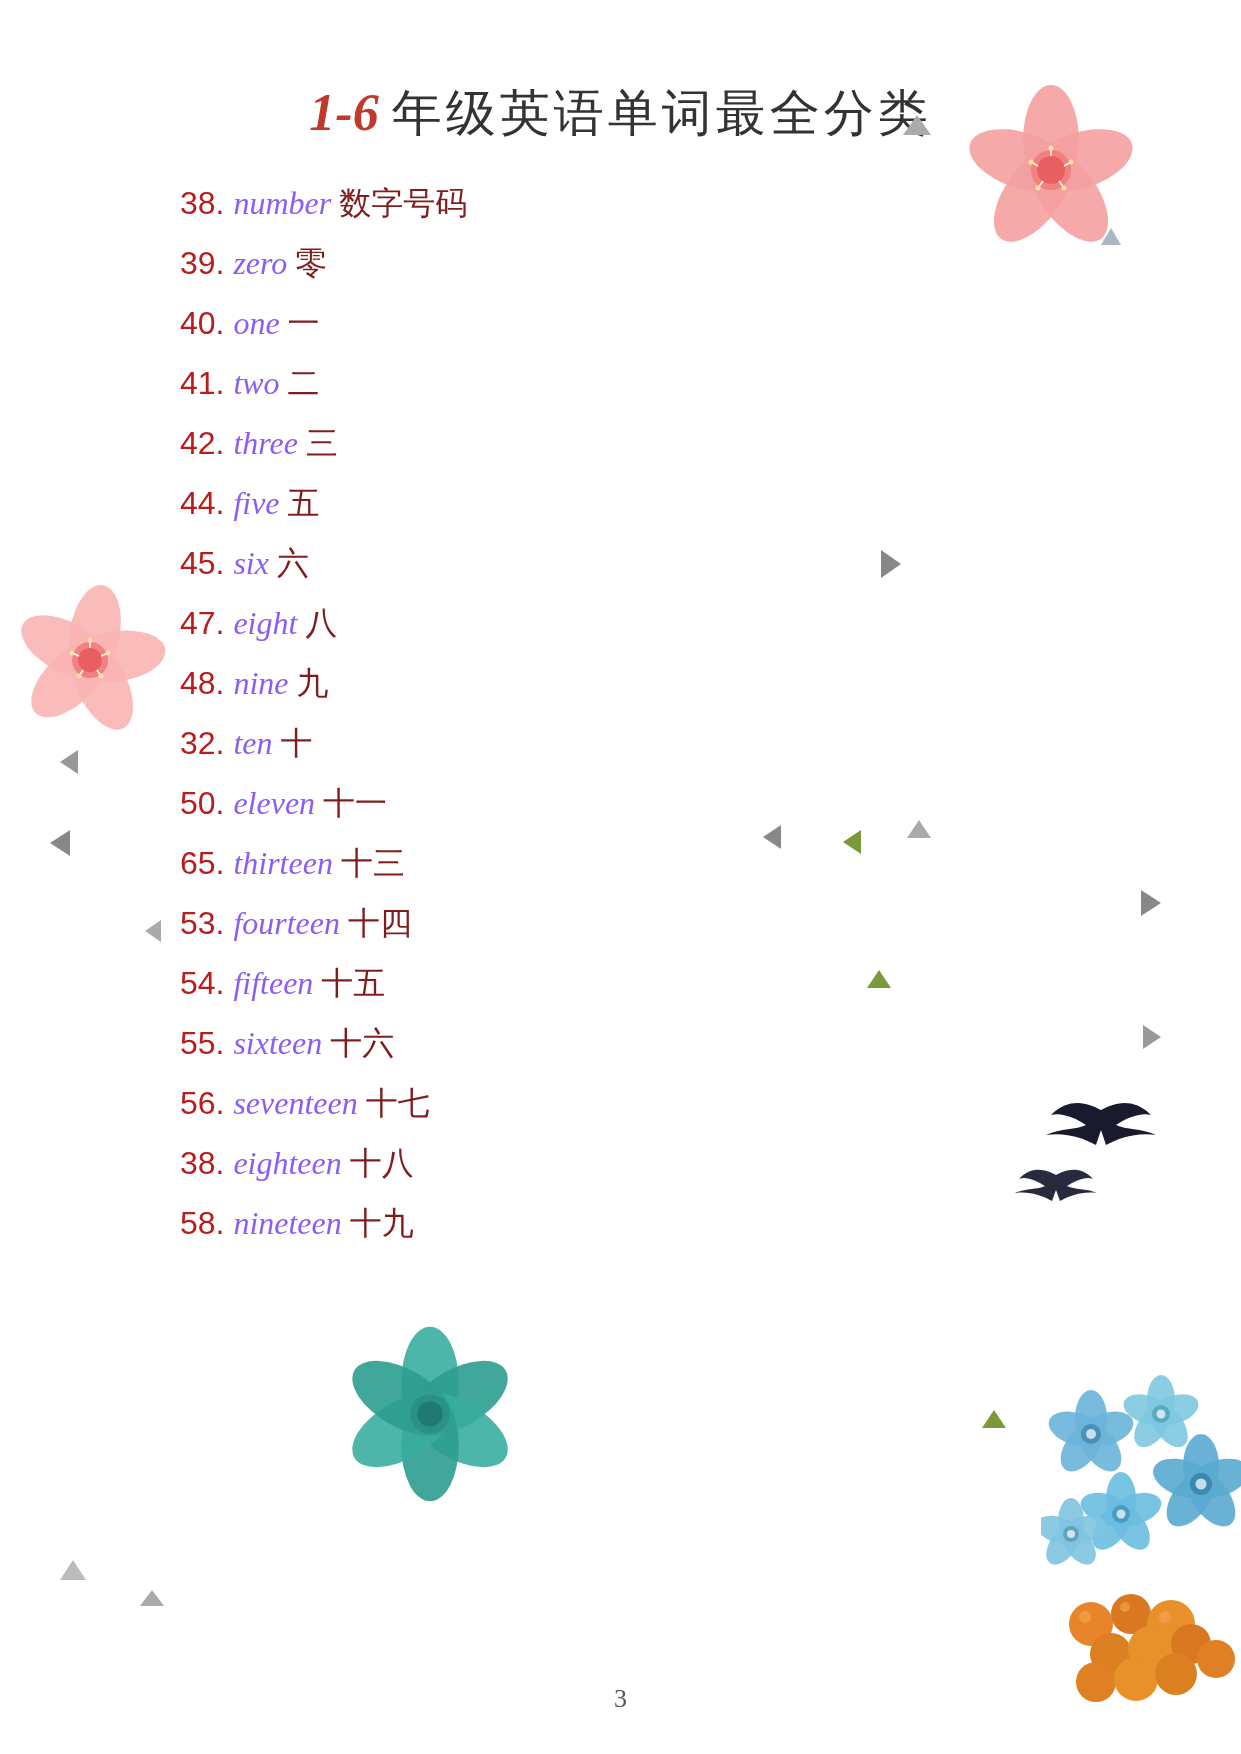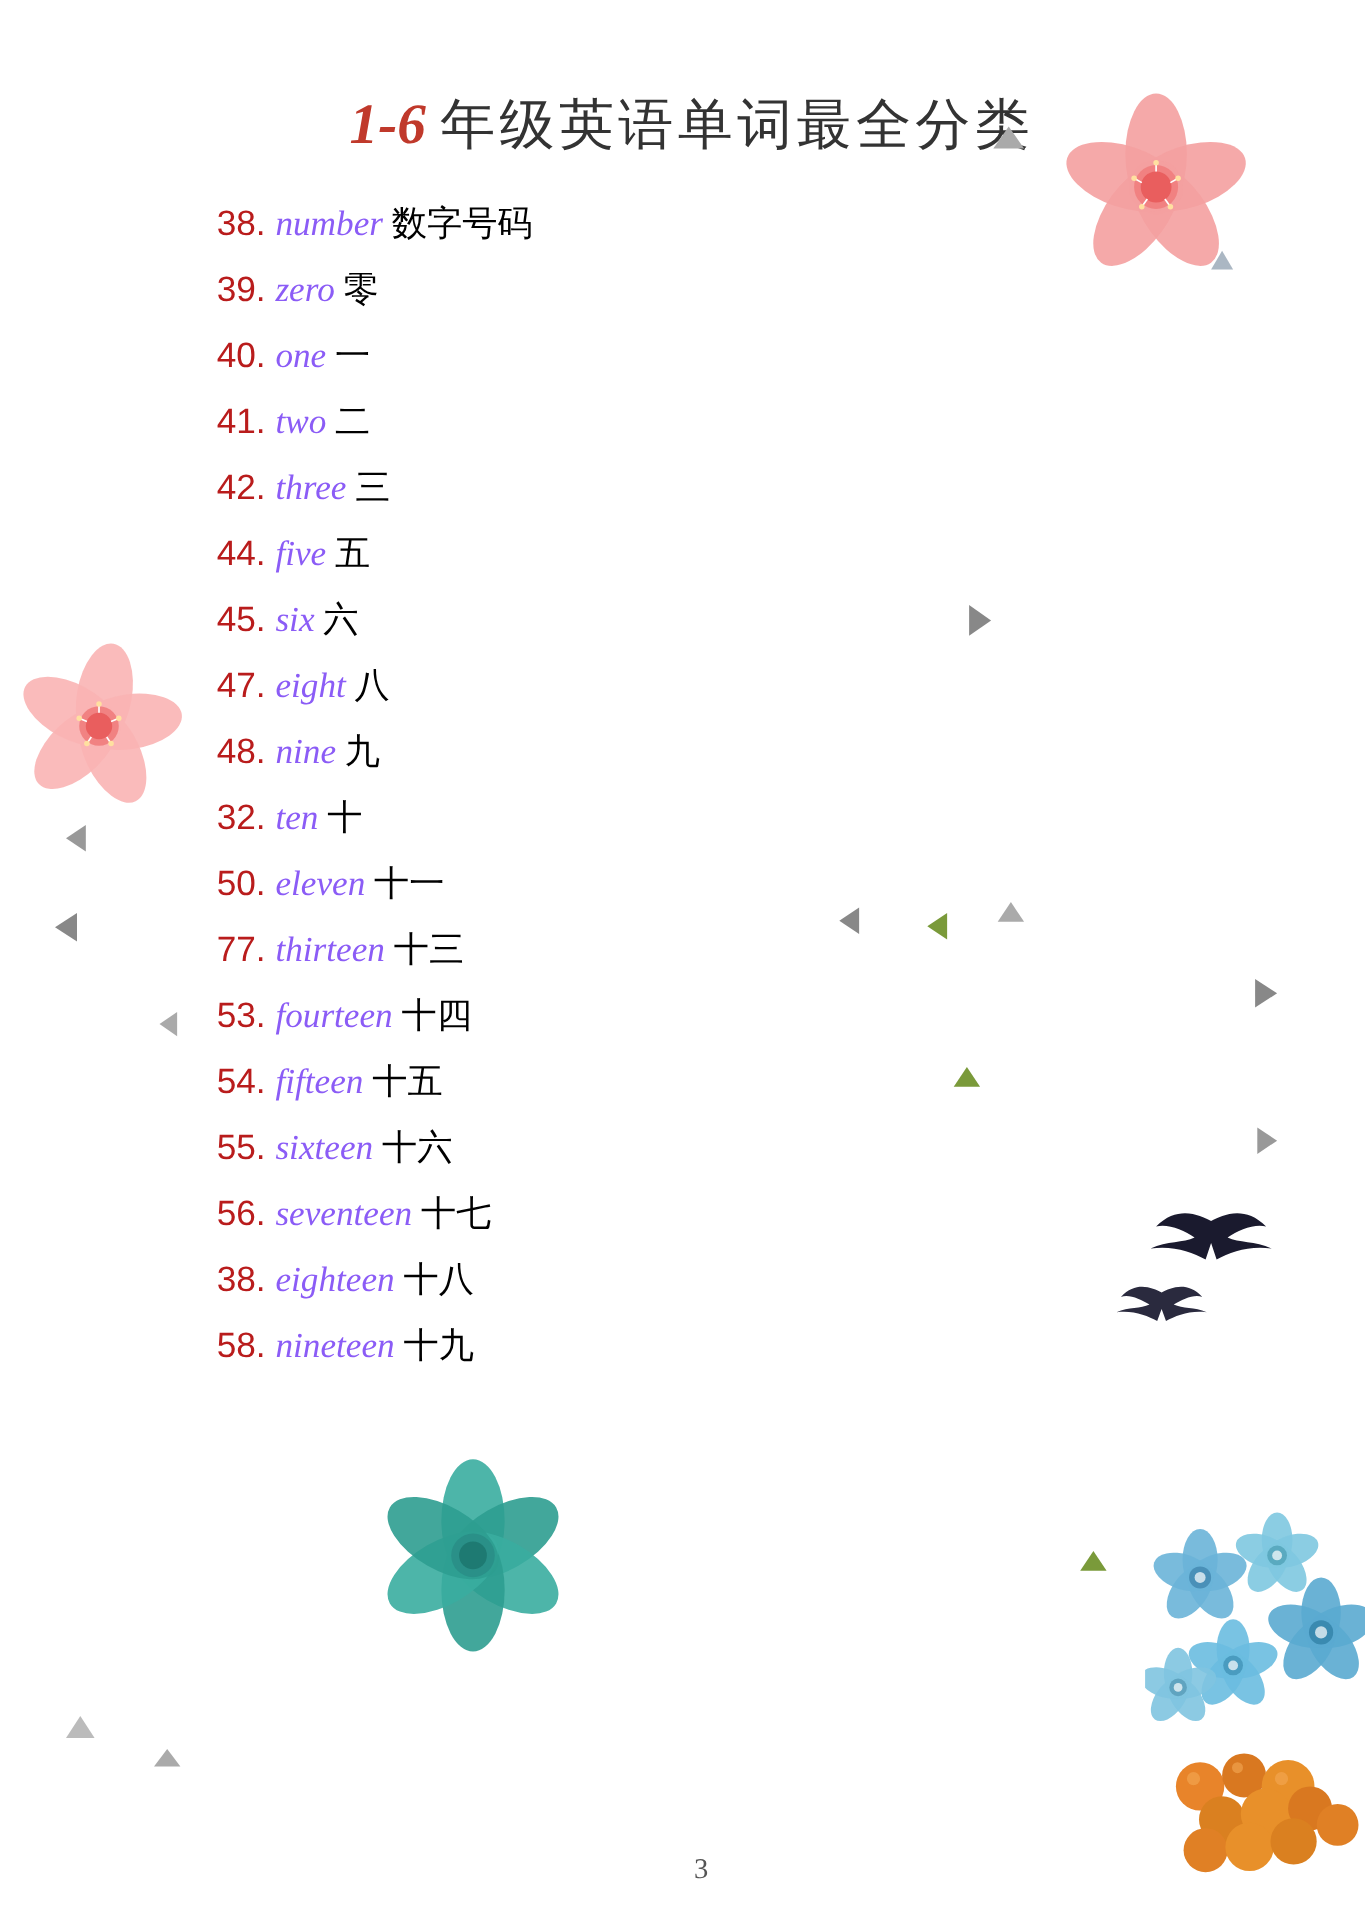--- a/index.html
+++ b/index.html
@@ -11,21 +11,21 @@
       font-family: "SimSun", "STSong", serif;
       position: relative;
       overflow: hidden;
     }
 
     .page {
       width: 1241px;
       min-height: 1754px;
       position: relative;
       background: #fff;
-      padding: 60px 0 60px 17px;
+      padding: 60px 0 60px 0;
     }
 
     .title {
       text-align: center;
       font-size: 52px;
       margin-bottom: 40px;
       color: #333;
       font-weight: normal;
       padding-top: 20px;
     }
@@ -59,21 +59,21 @@
       color: #b91c1c;
     }
 
     .word-item .english {
       font-style: italic;
       color: #8b5cf6;
       font-family: "Times New Roman", serif;
     }
 
     .word-item .chinese {
-      color: #000000;
+      color: #7f1d1d;
       margin-left: 8px;
       font-family: "SimSun", serif;
     }
 
     .page-number {
       text-align: center;
       font-size: 26px;
       color: #555;
       position: absolute;
       bottom: 40px;
@@ -298,21 +298,21 @@
       <div class="word-item"><span class="num">39.</span> <span class="english">zero</span><span class="chinese">零</span></div>
       <div class="word-item"><span class="num">40.</span> <span class="english">one</span><span class="chinese">一</span></div>
       <div class="word-item"><span class="num">41.</span> <span class="english">two</span><span class="chinese">二</span></div>
       <div class="word-item"><span class="num">42.</span> <span class="english">three</span><span class="chinese">三</span></div>
       <div class="word-item"><span class="num">44.</span> <span class="english">five</span><span class="chinese">五</span></div>
       <div class="word-item"><span class="num">45.</span> <span class="english">six</span><span class="chinese">六</span></div>
       <div class="word-item"><span class="num">47.</span> <span class="english">eight</span><span class="chinese">八</span></div>
       <div class="word-item"><span class="num">48.</span> <span class="english">nine</span><span class="chinese">九</span></div>
       <div class="word-item"><span class="num">32.</span> <span class="english">ten</span><span class="chinese">十</span></div>
       <div class="word-item"><span class="num">50.</span> <span class="english">eleven</span><span class="chinese">十一</span></div>
-      <div class="word-item"><span class="num">77.</span> <span class="english">thirteen</span><span class="chinese">十三</span></div>
+      <div class="word-item"><span class="num">65.</span> <span class="english">thirteen</span><span class="chinese">十三</span></div>
       <div class="word-item"><span class="num">53.</span> <span class="english">fourteen</span><span class="chinese">十四</span></div>
       <div class="word-item"><span class="num">54.</span> <span class="english">fifteen</span><span class="chinese">十五</span></div>
       <div class="word-item"><span class="num">55.</span> <span class="english">sixteen</span><span class="chinese">十六</span></div>
       <div class="word-item"><span class="num">56.</span> <span class="english">seventeen</span><span class="chinese">十七</span></div>
       <div class="word-item"><span class="num">38.</span> <span class="english">eighteen</span><span class="chinese">十八</span></div>
       <div class="word-item"><span class="num">58.</span> <span class="english">nineteen</span><span class="chinese">十九</span></div>
     </div>
 
   <div class="tri tri-gray-right-top"></div>
   <div class="tri tri-gray-right-mid1"></div>

